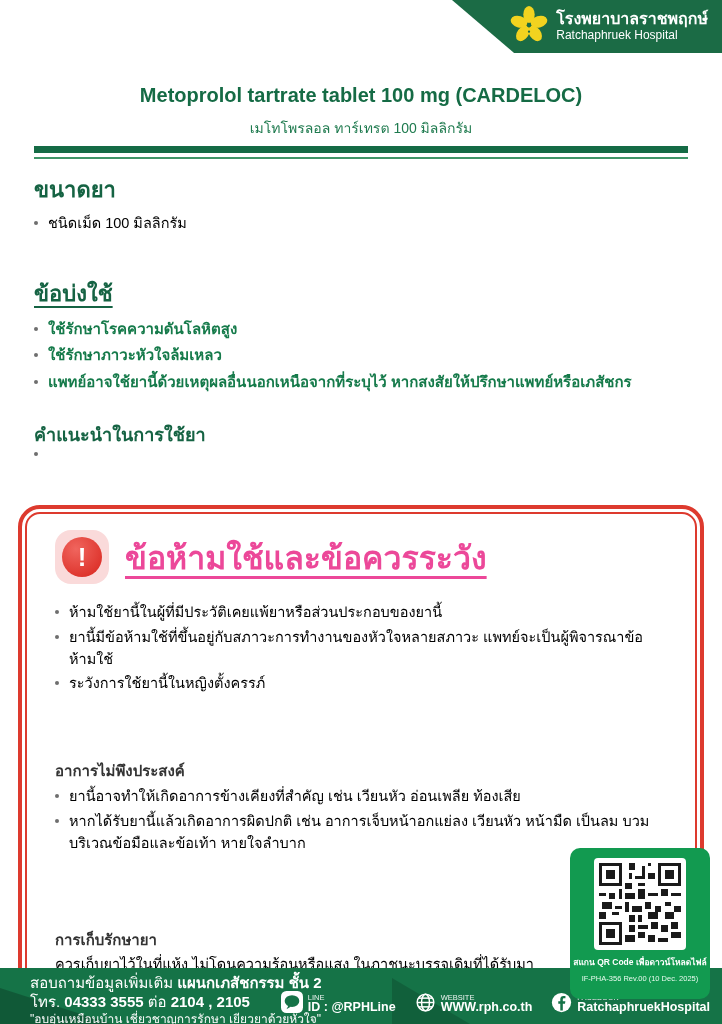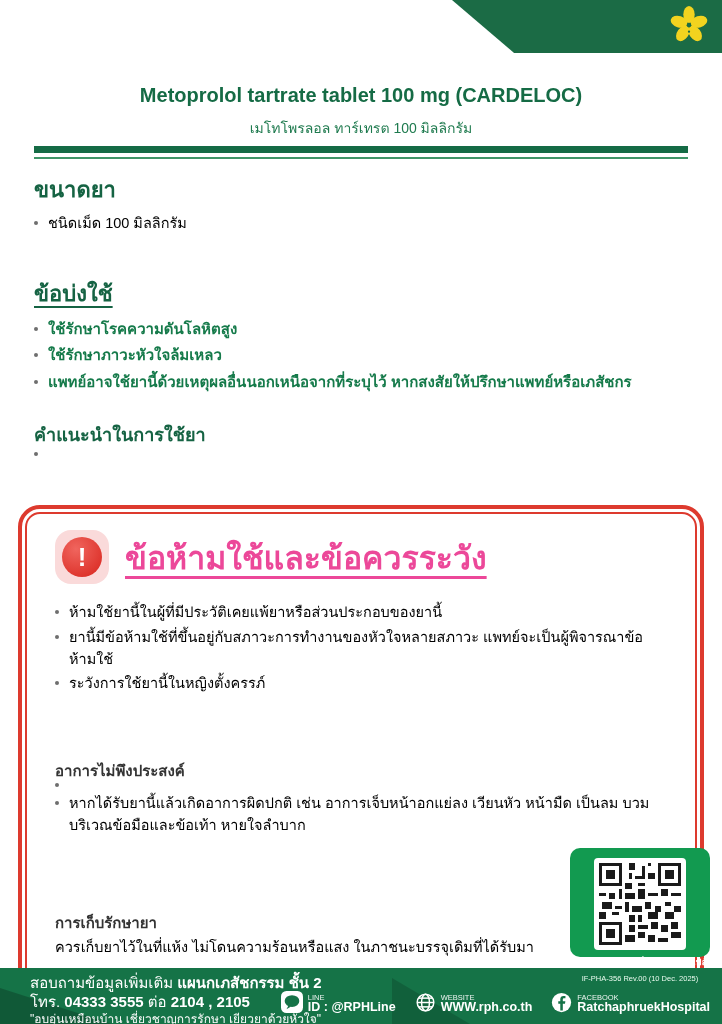--- a/index.html
+++ b/index.html
@@ -66,21 +66,21 @@
   }
   .warn-title {
     color: #ec4899; font-size: 32px; font-weight: bold;
     text-decoration: underline; text-underline-offset: 7px; text-decoration-thickness: 2.5px;
   }
   .sub-h { color: #333; font-size: 15px; font-weight: bold; margin-bottom: 2px; }
   .blk-adverse { margin-top: 64px; }
   .blk-storage { margin-top: 74px; }
   
   .qr-box {
-    position: absolute; left: 570px; top: 848px; width: 140px; height: 109px;
+    position: absolute; left: 570px; top: 848px; width: 140px; height: 151px;
     background: #129a50; border-radius: 10px; z-index: 6;
     display: flex; flex-direction: column; align-items: center; padding-top: 10px; gap: 5px;
   }
   .qr-white { width: 92px; height: 92px; background: #fff; border-radius: 4px; padding: 5px; }
   .qr-caption { color: #fff; font-size: 8.5px; font-weight: bold; }
   .qr-doc-code { color: #eafbef; font-size: 7.5px; }
   
   .footer {
     position: absolute; left: 0; right: 0; bottom: 0; height: 56px;
     background: #157347; z-index: 5; color: #fff; margin-top: 32px;
@@ -118,20 +118,24 @@
           <ellipse cx="20" cy="9" rx="6" ry="9" transform="rotate(0 20 20)"></ellipse>
           <ellipse cx="20" cy="9" rx="6" ry="9" transform="rotate(72 20 20)"></ellipse>
           <ellipse cx="20" cy="9" rx="6" ry="9" transform="rotate(144 20 20)"></ellipse>
           <ellipse cx="20" cy="9" rx="6" ry="9" transform="rotate(216 20 20)"></ellipse>
           <ellipse cx="20" cy="9" rx="6" ry="9" transform="rotate(288 20 20)"></ellipse>
         </g>
         <circle cx="20" cy="20" r="2.4" fill="#1b6b45"></circle>
         <circle cx="20" cy="27" r="1.2" fill="#1b6b45"></circle>
       </svg>
     </span>
+    <div class="hospital-names">
+      <div class="hname-th">โรงพยาบาลราชพฤกษ์</div>
+      <div class="hname-en">Ratchaphruek Hospital</div>
+    </div>
   </div>
 
   <div class="drug-title">Metoprolol tartrate tablet 100 mg (CARDELOC)</div>
   <div class="drug-subtitle">เมโทโพรลอล ทาร์เทรต 100 มิลลิกรัม</div>
   <div class="divider-thick"></div>
   <div class="divider-thin"></div>
 
   <div class="section sec-dosage">
     <div class="sec-h">ขนาดยา</div>
     <ul class="plain">
@@ -191,20 +195,21 @@
           <span class="dot"></span>
           <span class="body-txt">ระวังการใช้ยานี้ในหญิงตั้งครรภ์</span>
         </li>
       </ul>
 
       <div class="blk-adverse">
         <div class="sub-h">อาการไม่พึงประสงค์</div>
         <ul class="plain">
           <li>
             <span class="dot"></span>
+            <span class="body-txt">ยานี้อาจทำให้เกิดอาการข้างเคียงที่สำคัญ เช่น เวียนหัว อ่อนเพลีย ท้องเสีย</span>
           </li>
           <li>
             <span class="dot"></span>
             <span class="body-txt" style="max-width:600px">หากได้รับยานี้แล้วเกิดอาการผิดปกติ เช่น อาการเจ็บหน้าอกแย่ลง เวียนหัว หน้ามืด เป็นลม บวมบริเวณข้อมือและข้อเท้า หายใจลำบาก</span>
           </li>
         </ul>
       </div>
 
       <div class="blk-storage">
         <div class="sub-h">การเก็บรักษายา</div>

